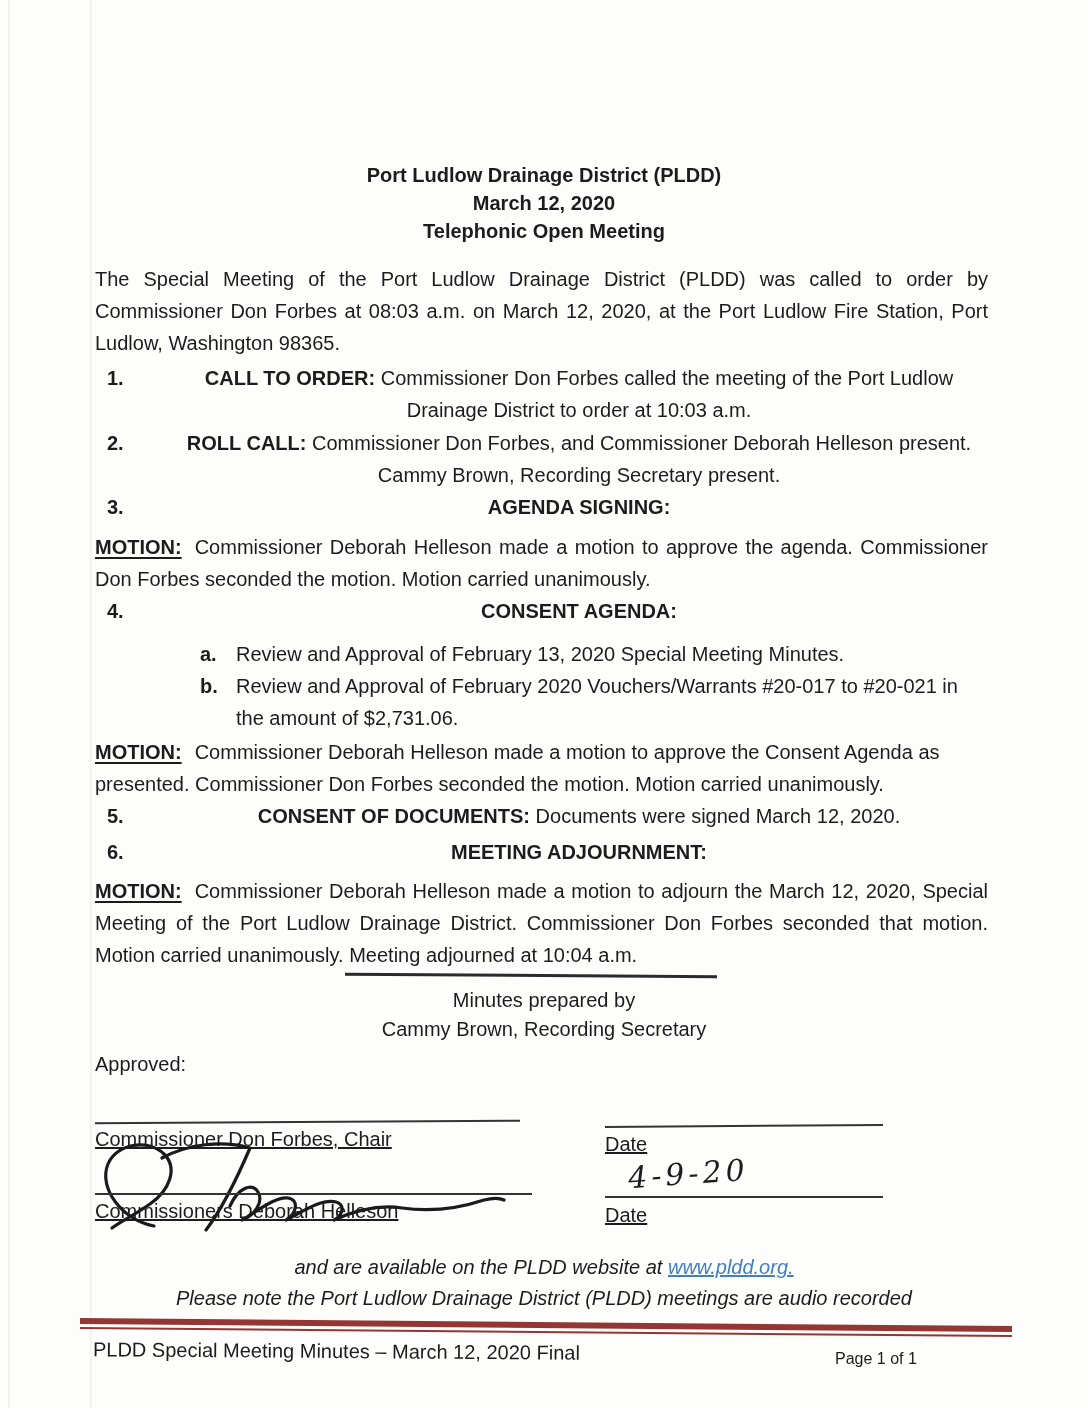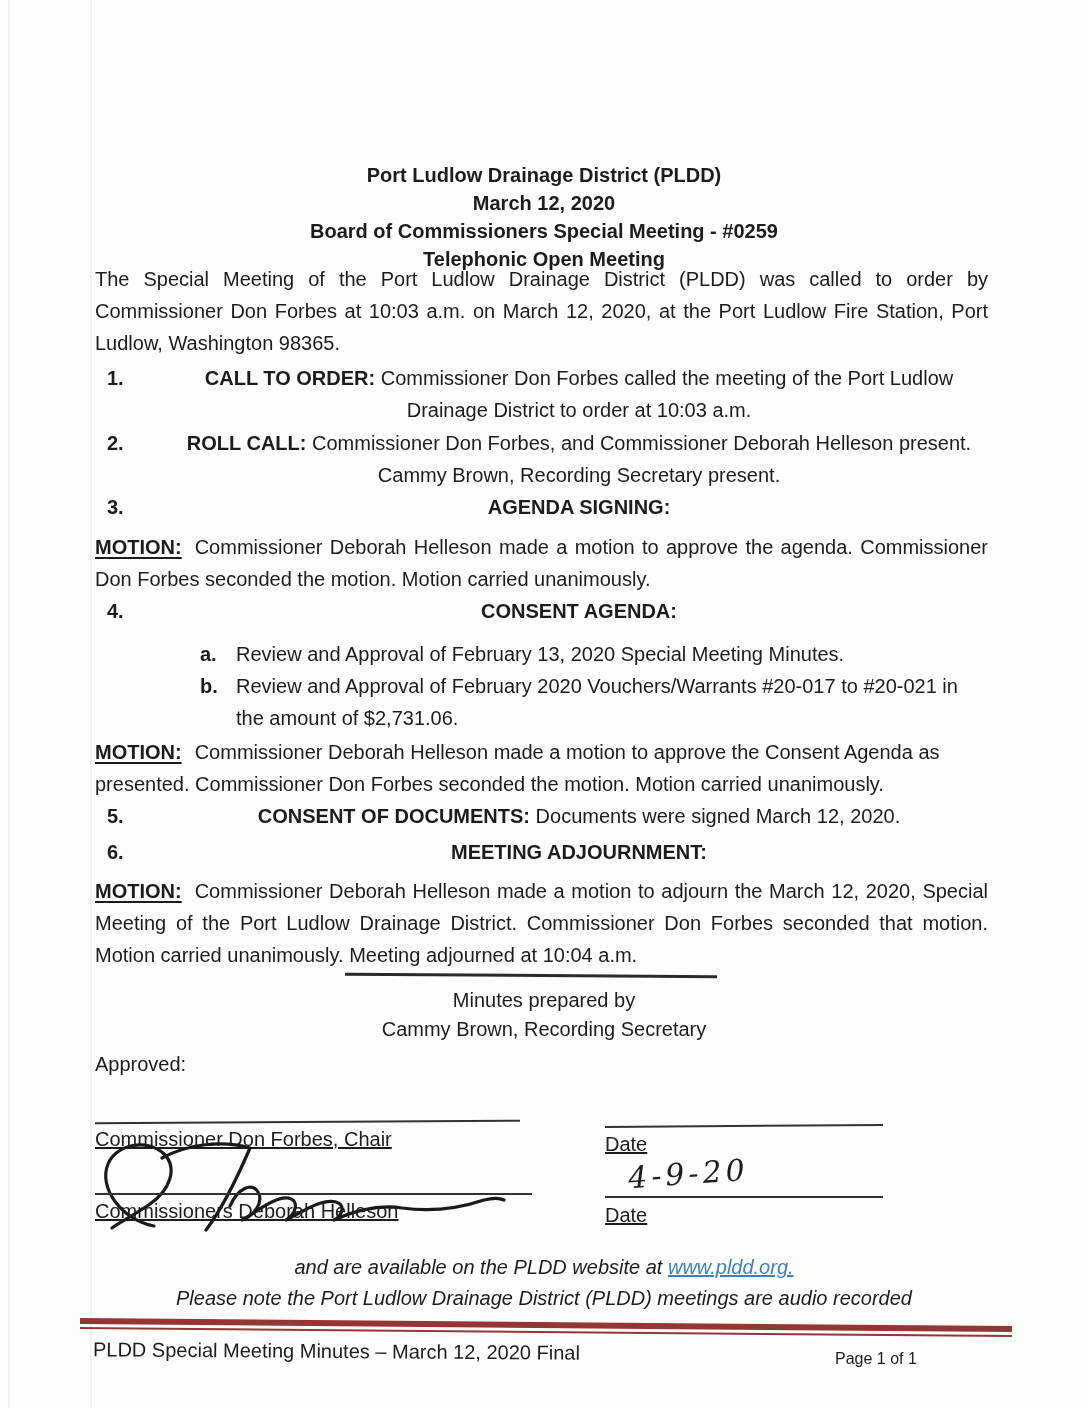--- a/index.html
+++ b/index.html
@@ -81,25 +81,24 @@
 </head>
 <body>
 
 <div class="page">
   <div class="artifact a1"></div>
   <div class="artifact a2"></div>
 
   <header class="title-block">
     <div>Port Ludlow Drainage District (PLDD)</div>
     <div>March 12, 2020</div>
-    <div>Board of Commissioners Special Meeting - #0259</div>
     <div>Telephonic Open Meeting</div>
   </header>
 
-  <p class="para justify abs b-intro">The Special Meeting of the Port Ludlow Drainage District (PLDD) was called to order by Commissioner Don Forbes at 10:03 a.m. on March 12, 2020, at the Port Ludlow Fire Station, Port Ludlow, Washington 98365.</p>
+  <p class="para justify abs b-intro">The Special Meeting of the Port Ludlow Drainage District (PLDD) was called to order by Commissioner Don Forbes at 08:03 a.m. on March 12, 2020, at the Port Ludlow Fire Station, Port Ludlow, Washington 98365.</p>
 
   <div class="item abs b-item1">
     <span class="item-num">1.</span>
     <span class="item-body justify"><span class="label">CALL TO ORDER:</span> <span>Commissioner Don Forbes called the meeting of the Port Ludlow Drainage District to order at 10:03 a.m.</span></span>
   </div>
 
   <div class="item abs b-item2">
     <span class="item-num">2.</span>
     <span class="item-body"><span class="label">ROLL CALL:</span> <span>Commissioner Don Forbes, and Commissioner Deborah Helleson present. Cammy Brown, Recording Secretary present.</span></span>
   </div>

